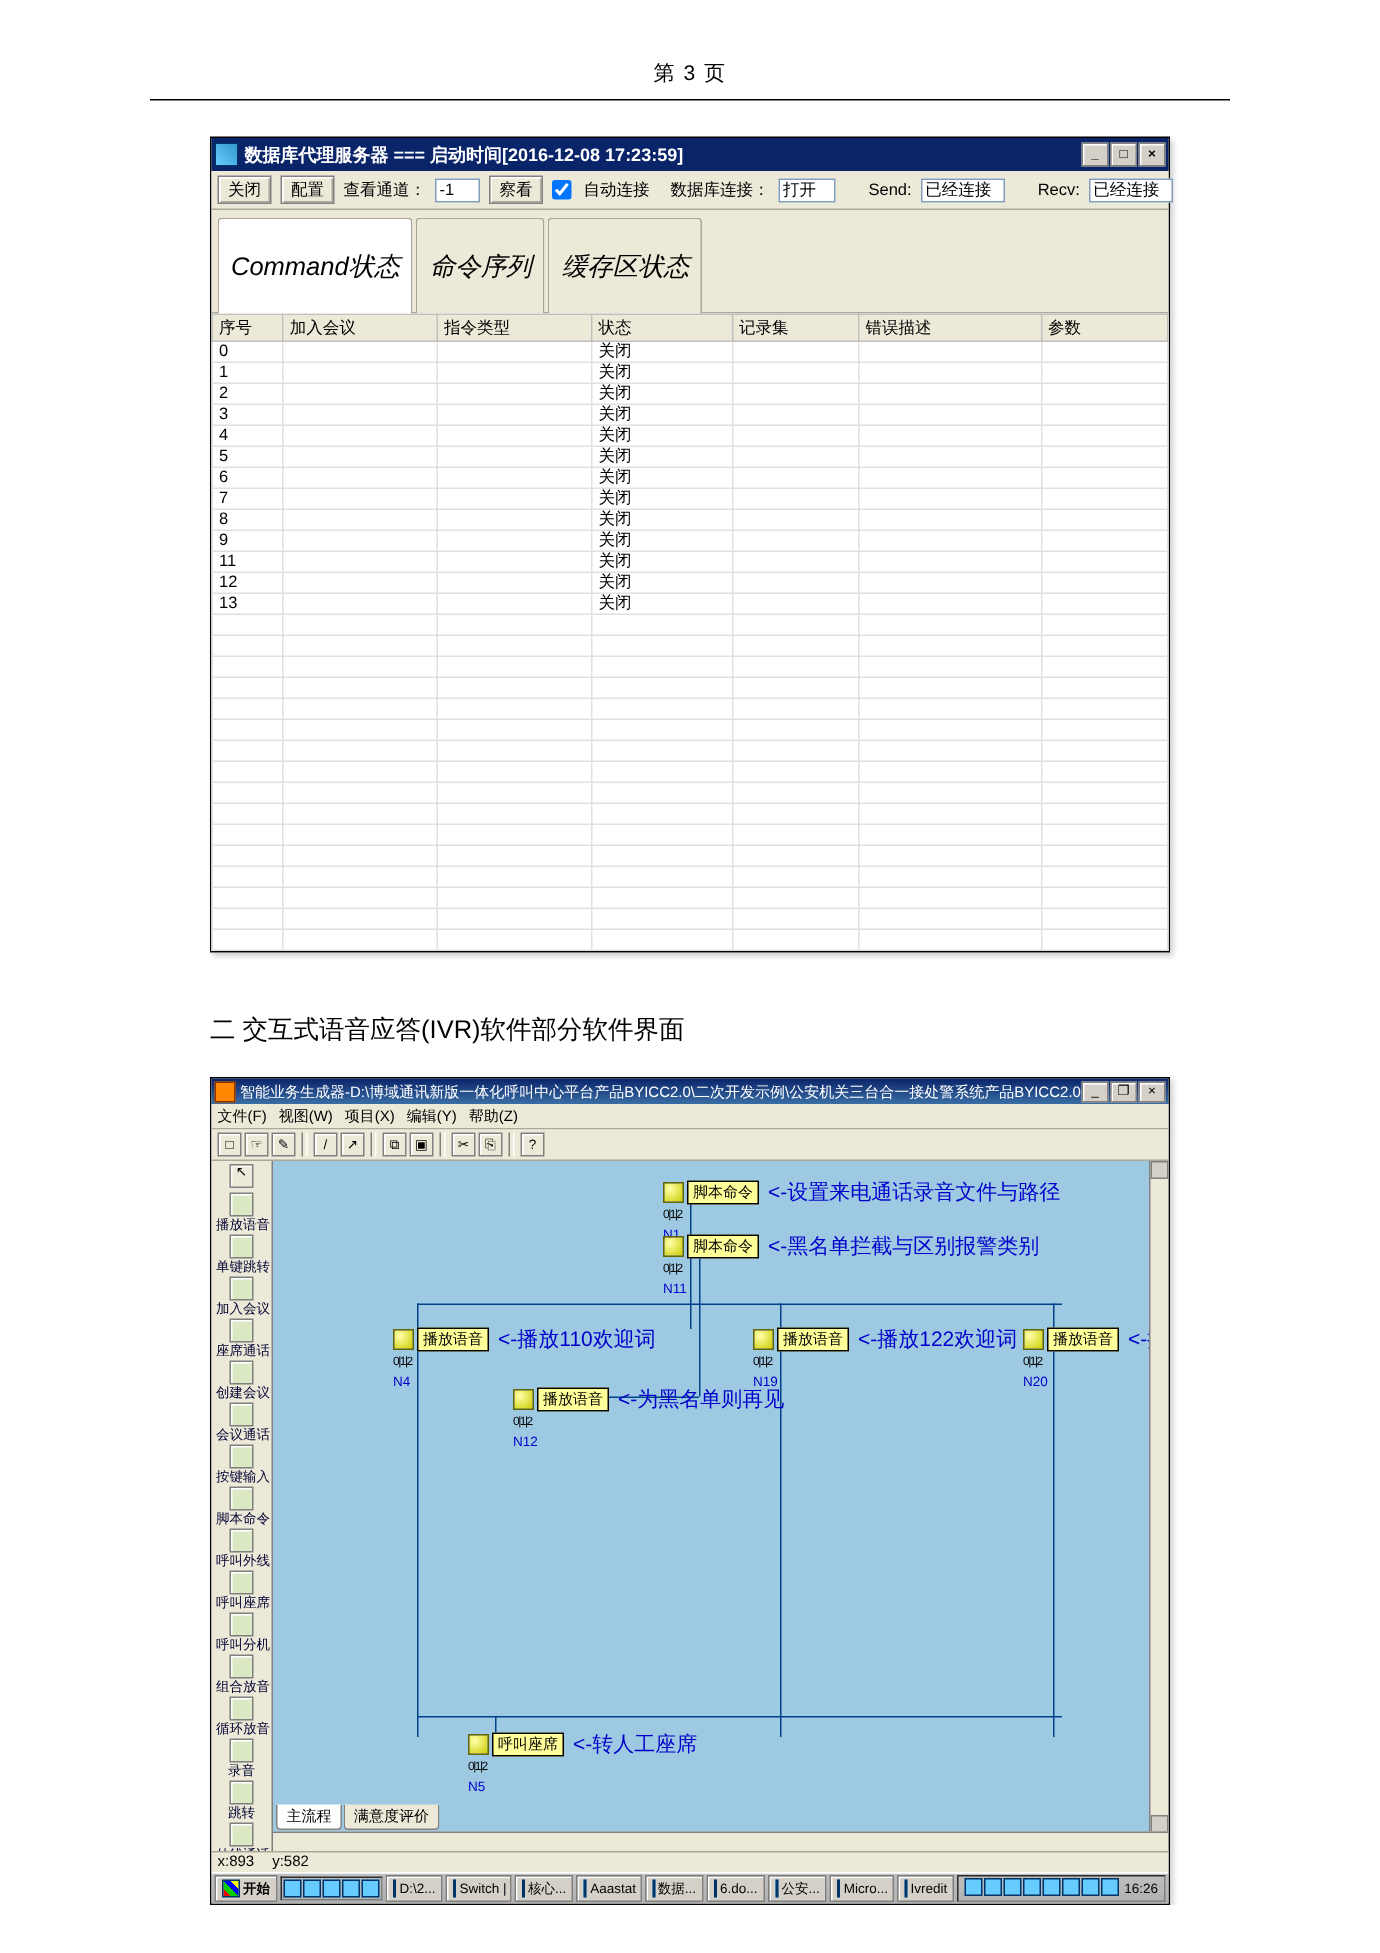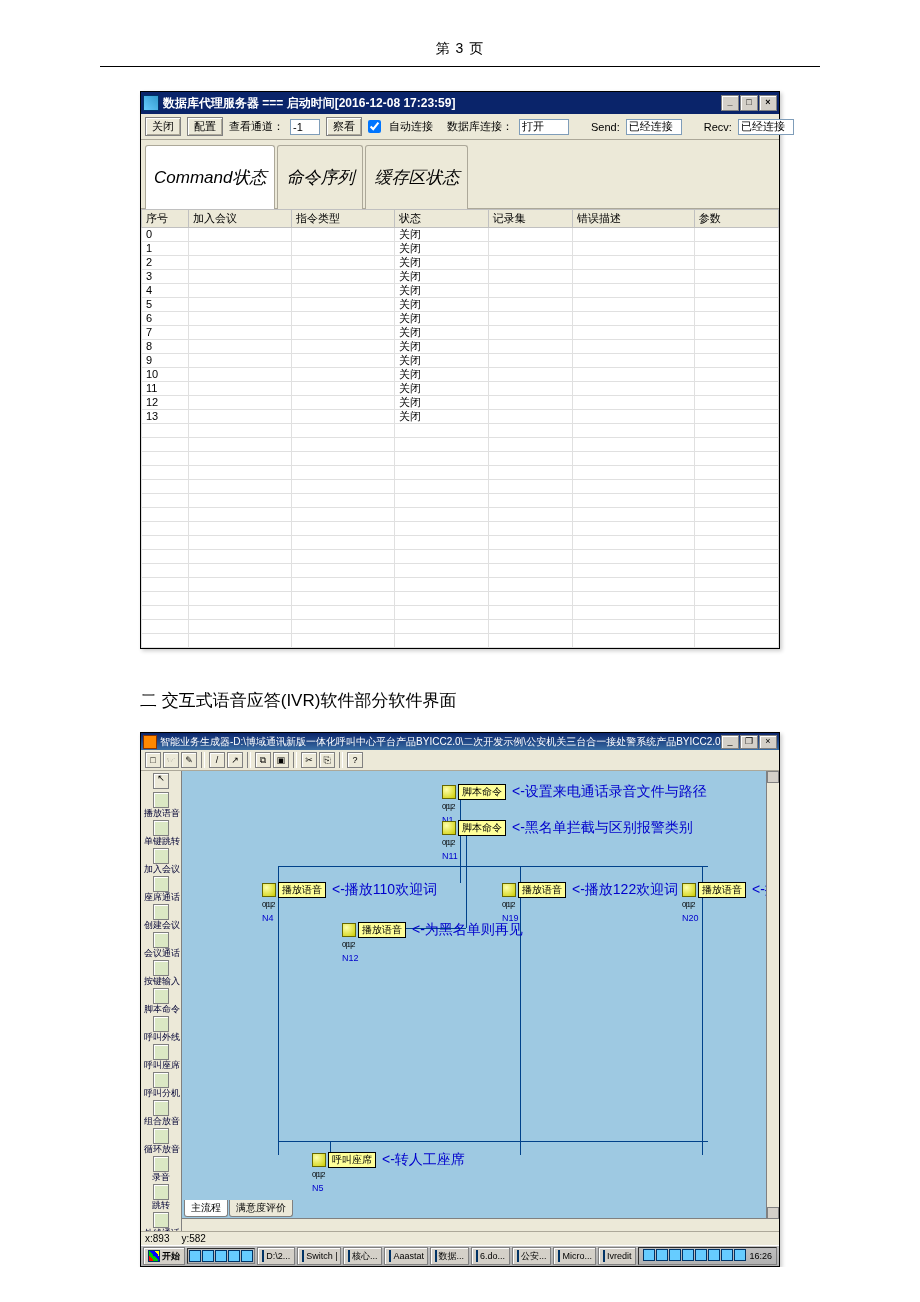--- a/index.html
+++ b/index.html
@@ -343,21 +343,21 @@
 
   <div class="toolbar1">
     <button class="btn3d">关闭</button>
     <button class="btn3d">配置</button>
     <span class="lbl">查看通道：</span>
     <input class="inputflat" style="width: 30px;" value="-1">
     <button class="btn3d">察看</button>
     <input type="checkbox" class="chk" checked="" style="">
     <span class="lbl">自动连接</span>
     <span class="lbl" style="margin-left:8px">数据库连接：</span>
-    <input class="inputflat" style="width: 50px;" value="打开">
+    <input class="inputflat" style="width: 38px;" value="打开">
     <span class="lbl" style="margin-left:16px">Send:</span>
     <input class="inputflat" style="width: 56px;" value="已经连接">
     <span class="lbl" style="margin-left:16px">Recv:</span>
     <input class="inputflat" style="width: 56px;" value="已经连接">
   </div>
 
   <div class="tabs1" id="tabs1">
       <div class="tab active">Command状态</div>
       <div class="tab">命令序列</div>
       <div class="tab">缓存区状态</div>
@@ -461,29 +461,20 @@
           <tr>
             <td>9</td>
             <td></td>
             <td></td>
             <td>关闭</td>
             <td></td>
             <td></td>
             <td></td>
           </tr>
           <tr>
-            <td>10</td>
-            <td></td>
-            <td></td>
-            <td>关闭</td>
-            <td></td>
-            <td></td>
-            <td></td>
-          </tr>
-          <tr>
             <td>11</td>
             <td></td>
             <td></td>
             <td>关闭</td>
             <td></td>
             <td></td>
             <td></td>
           </tr>
           <tr>
             <td>12</td>
@@ -659,20 +650,27 @@
   <div class="titlebar2">
     <div class="tb-icon" style="width:12px;height:12px;background:#f80;border:1px solid #830;margin-right:3px"></div>
     <div class="tb-text">智能业务生成器-D:\博域通讯新版一体化呼叫中心平台产品BYICC2.0\二次开发示例\公安机关三台合一接处警系统产品BYICC2.0.110\IVR流程\callcenterflow.src</div>
     <div class="winbtns">
       <div class="winbtn" style="height:12px;line-height:10px">_</div>
       <div class="winbtn" style="height:12px;line-height:10px">❐</div>
       <div class="winbtn" style="height:12px;line-height:10px">×</div>
     </div>
   </div>
 
+  <div class="menubar" id="menubar2">
+        <span>文件(F)</span>
+        <span>视图(W)</span>
+        <span>项目(X)</span>
+        <span>编辑(Y)</span>
+        <span>帮助(Z)</span>
+      </div>
   <div class="tbar2" id="tbar2">
         <div class="ic">□</div>
         <div class="ic">☞</div>
         <div class="ic">✎</div>
         <div class="sep"></div>
         <div class="ic">/</div>
         <div class="ic">↗</div>
         <div class="sep"></div>
         <div class="ic">⧉</div>
         <div class="ic">▣</div>

